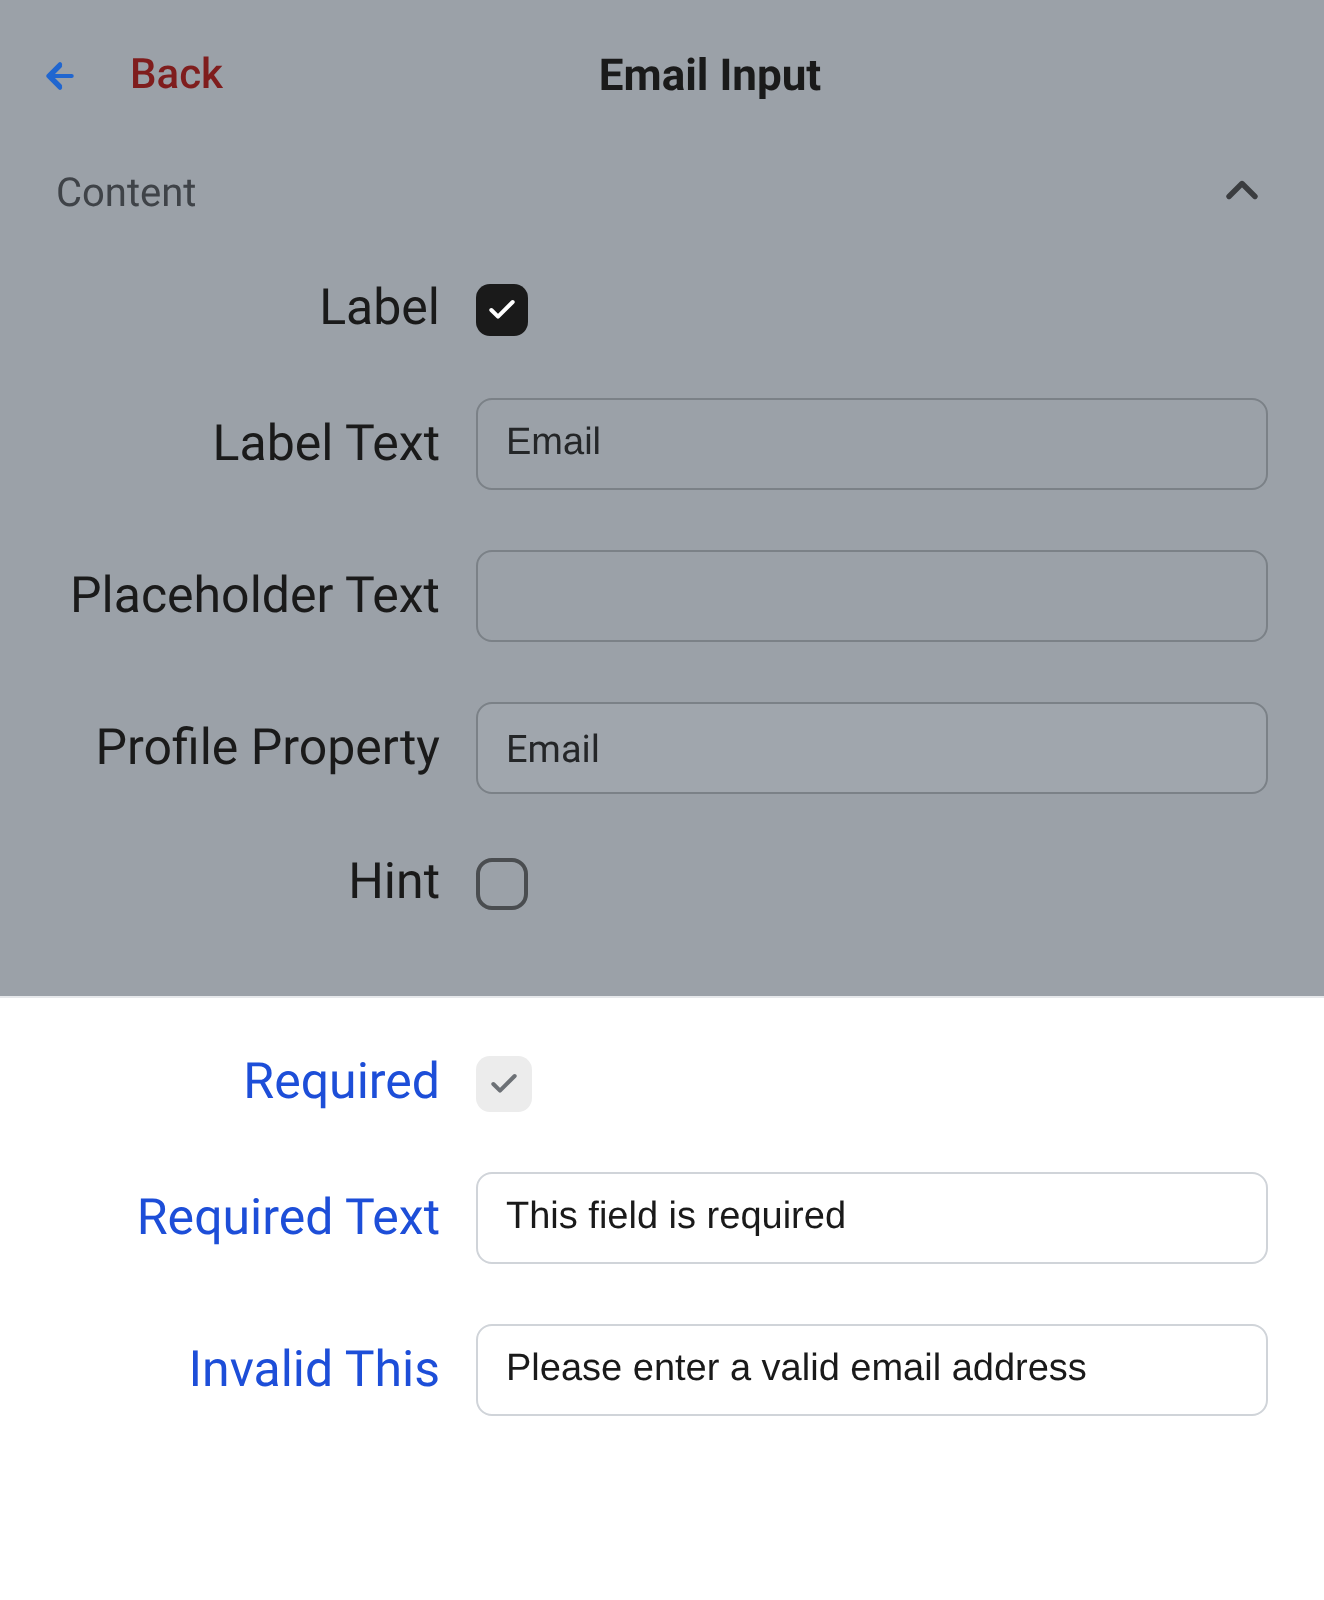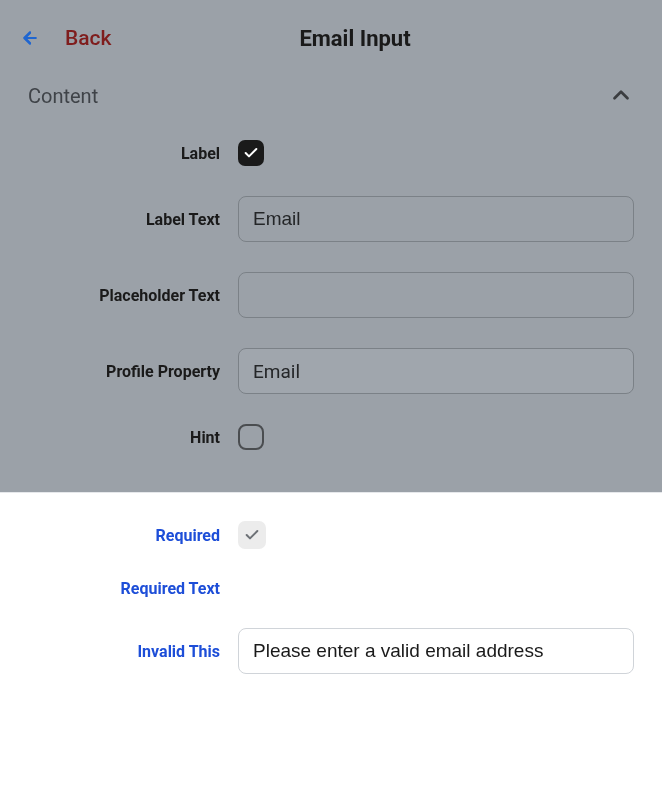--- a/index.html
+++ b/index.html
@@ -68,22 +68,22 @@
     .form-row {
       display: flex;
       align-items: center;
       padding: 8px 28px;
       margin-bottom: 14px;
     }
     .form-label {
       width: 210px;
       text-align: right;
       padding-right: 18px;
-      font-size: 16px;
-      font-weight: 700;
+      font-size: 25px;
+      font-weight: 400;
       color: #1a1a1a;
     }
     .section-white .form-label {
       color: #1d4ed8;
     }
     .form-control-cell {
       flex: 1;
     }
     .text-input {
       width: 100%;
@@ -234,20 +234,23 @@
       <div class="checkbox-light">
         <svg viewBox="0 0 24 24" fill="none" stroke-width="3" stroke-linecap="round" stroke-linejoin="round">
             <polyline points="20 6 9 17 4 12"></polyline>
           </svg>
       </div>
     </div>
   </div>
 
   <div class="form-row">
     <div class="form-label">Required Text</div>
+    <div class="form-control-cell">
+      <input type="text" class="text-input" value="This field is required" style="">
+    </div>
   </div>
 
   <div class="form-row">
     <div class="form-label">Invalid This</div>
     <div class="form-control-cell">
       <input type="text" class="text-input" value="Please enter a valid email address" style="">
     </div>
   </div>
 </div>
 

